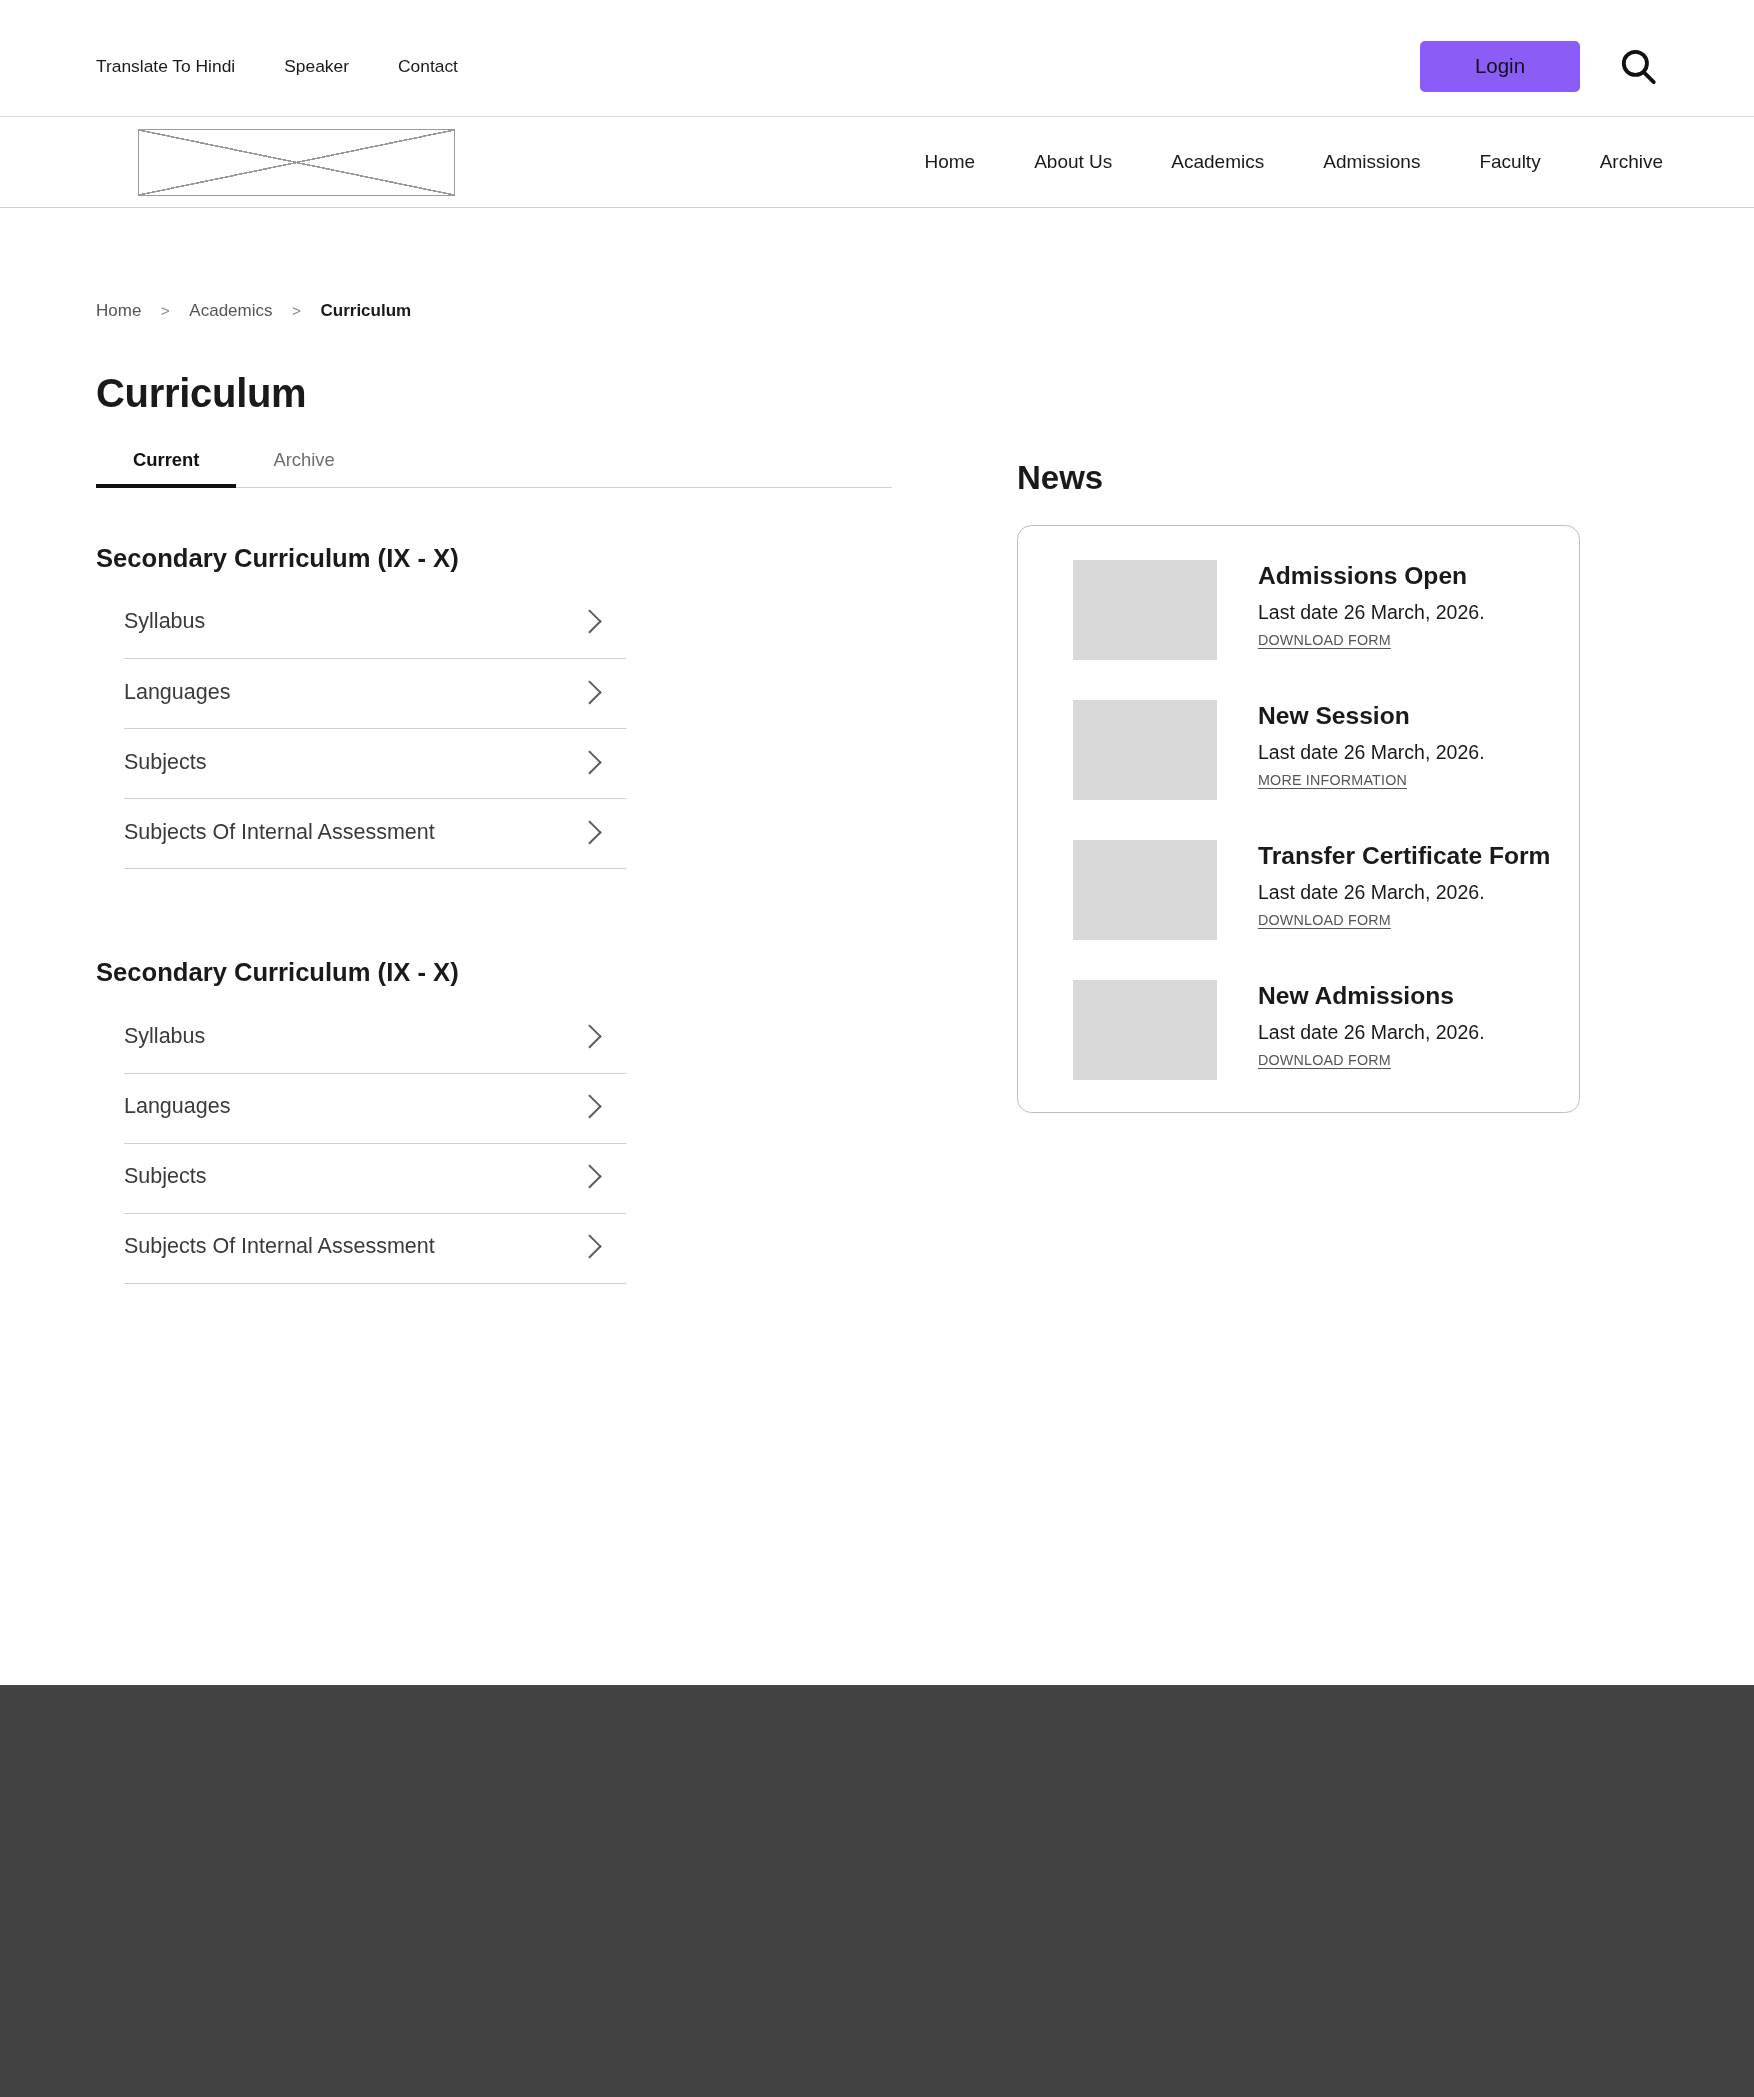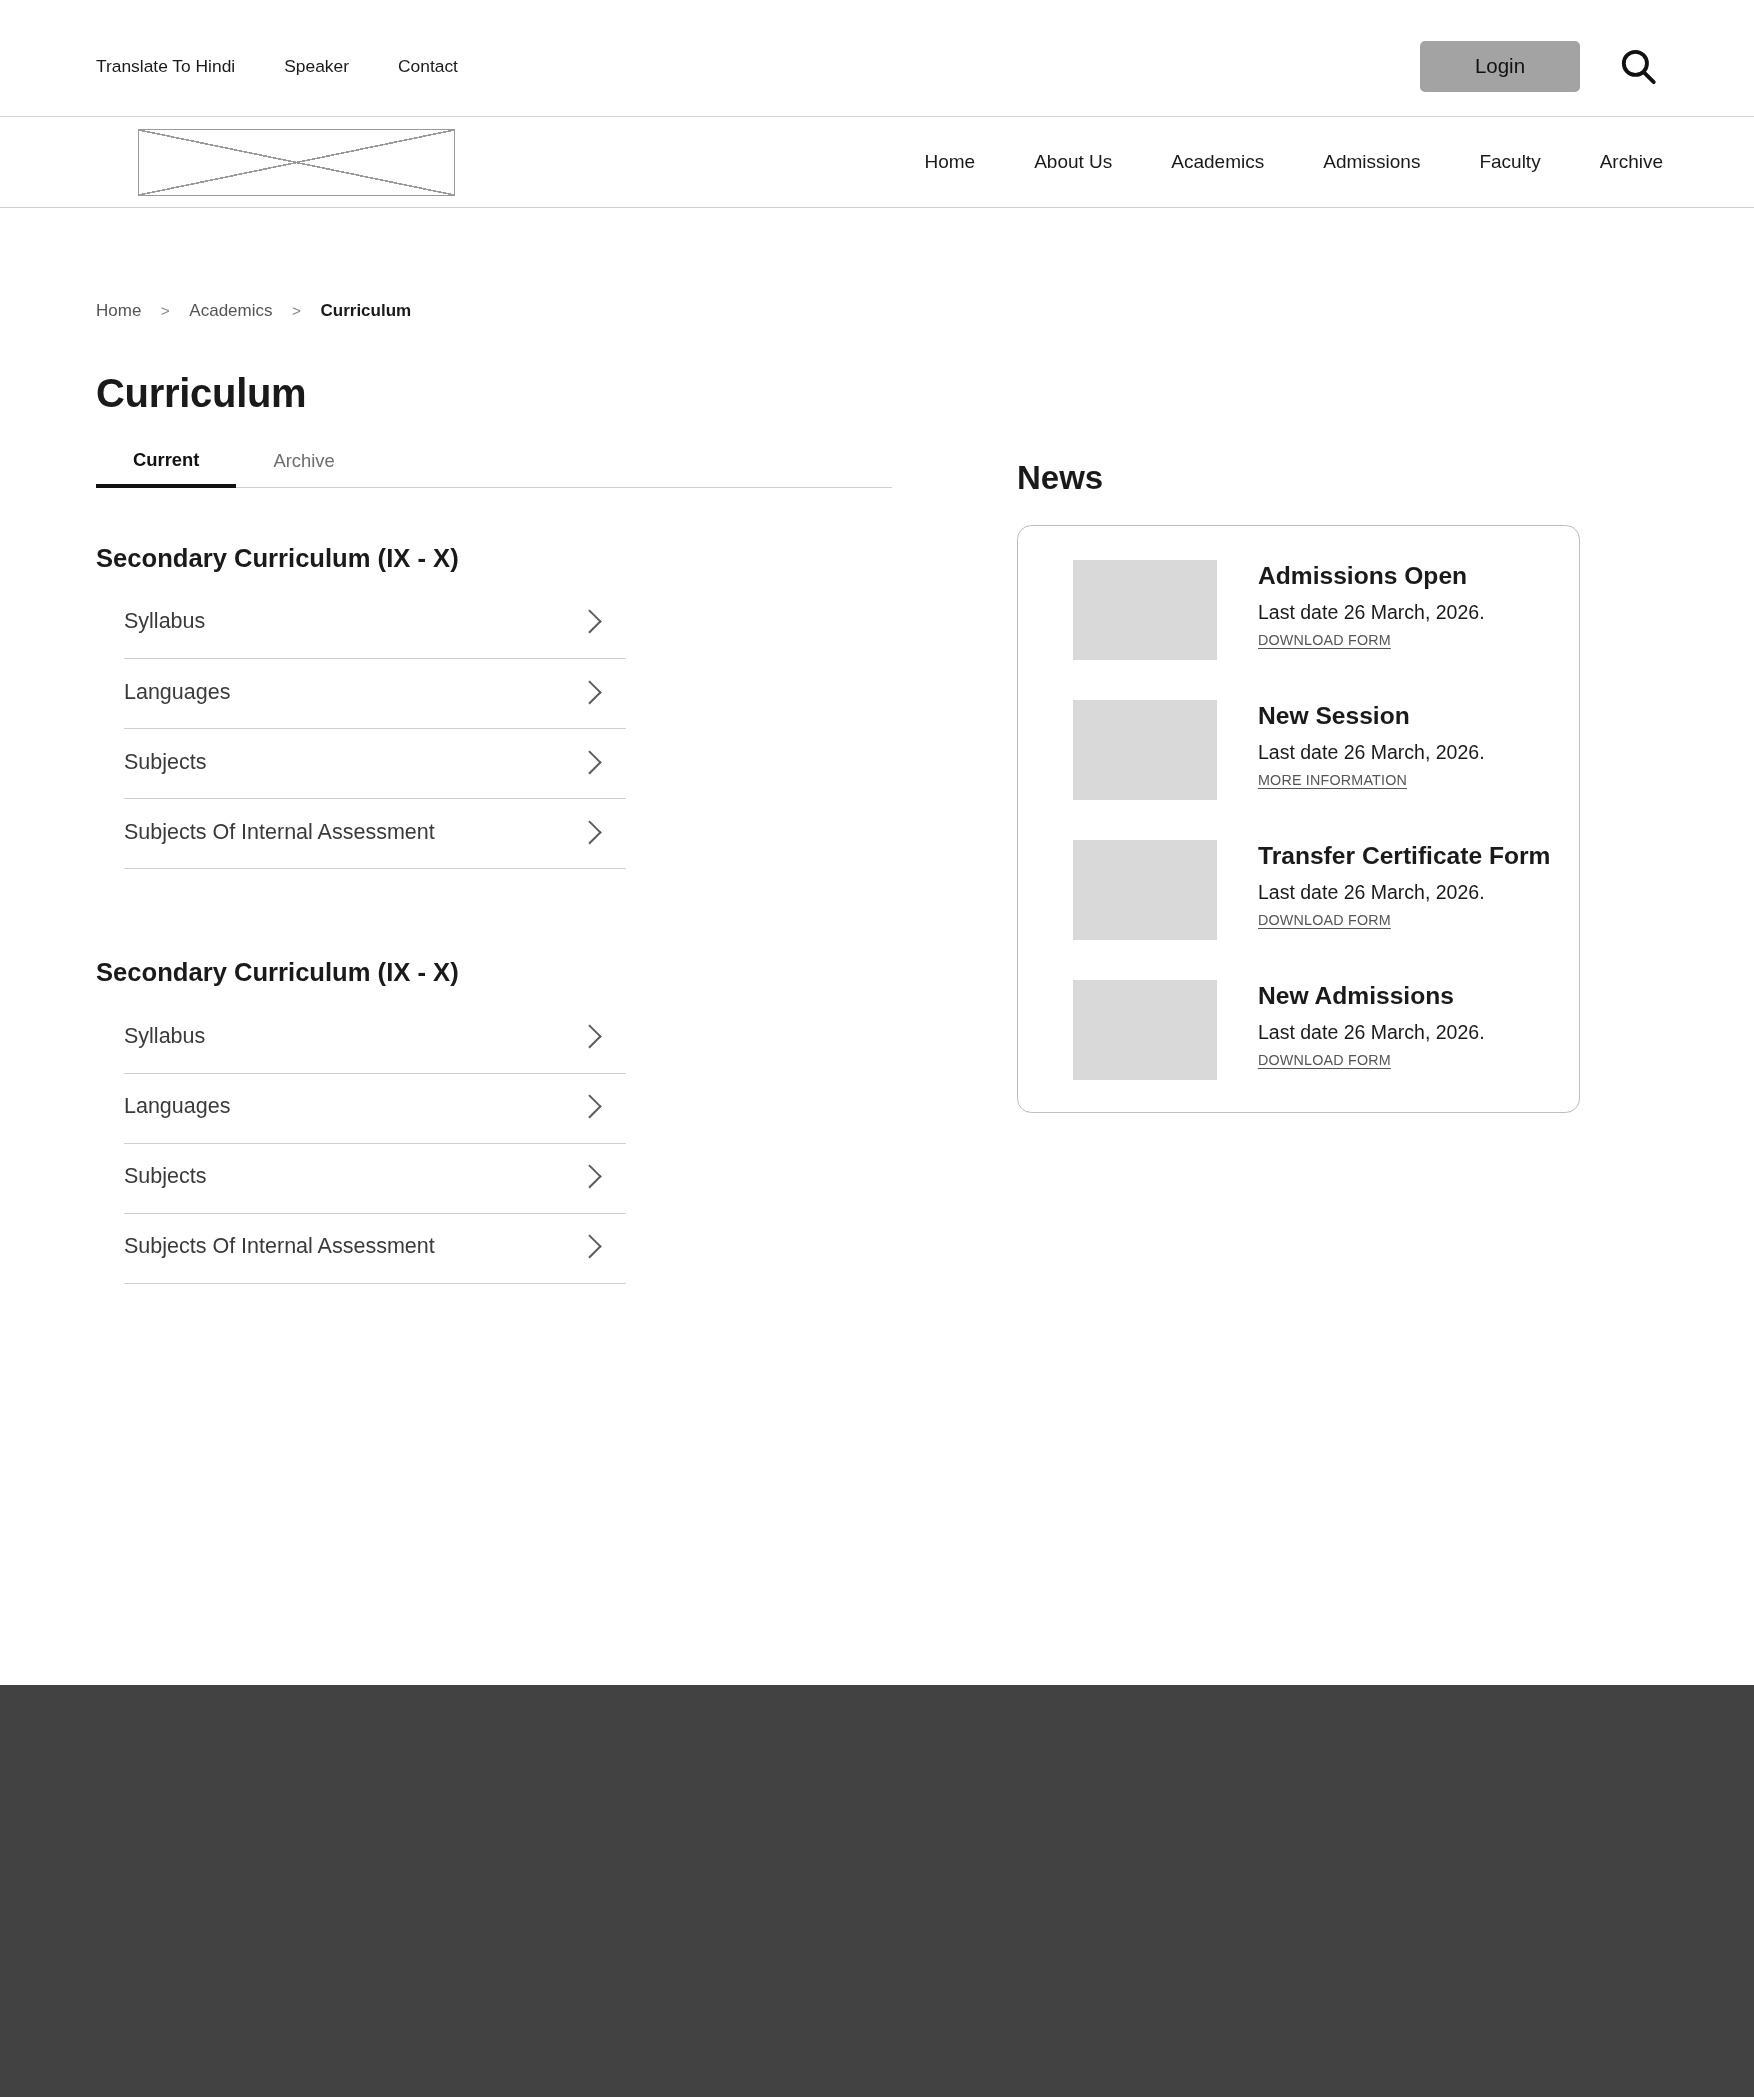--- a/index.html
+++ b/index.html
@@ -29,21 +29,21 @@
   }
   .topbar-right {
     margin-left: auto;
     display: flex;
     align-items: center;
     gap: 32px;
   }
   .login-button {
     width: 160px;
     height: 51px;
-    background: #a3a3a3;
+    background: #8b5cf6;
     border: none;
     border-radius: 5.1px;
     font-family: "Liberation Sans", sans-serif;
     font-size: 20.5px;
     color: #111;
     cursor: pointer;
   }
   .search-icon-wrap {
     width: 51px; height: 51px;
     display: flex; align-items: center; justify-content: center;
@@ -111,21 +111,21 @@
     margin-top: 50px;
   }
 
   .columns { display: flex; align-items: flex-start; margin-top: 33px; }
   .left-col { width: 799px; }
   .right-col { margin-left: 122px; width: 635px; }
 
   
   .tabs {
     display: flex;
-    align-items: center;
+    align-items: flex-start;
     border-bottom: 1.5px solid #d0d0d0;
     width: 796px;
   }
   .tab {
     font-size: 18.4px;
     padding: 0 37px 13.3px 37px;
     color: #6d6d6d;
     cursor: pointer;
     background: none;
     border: none;

